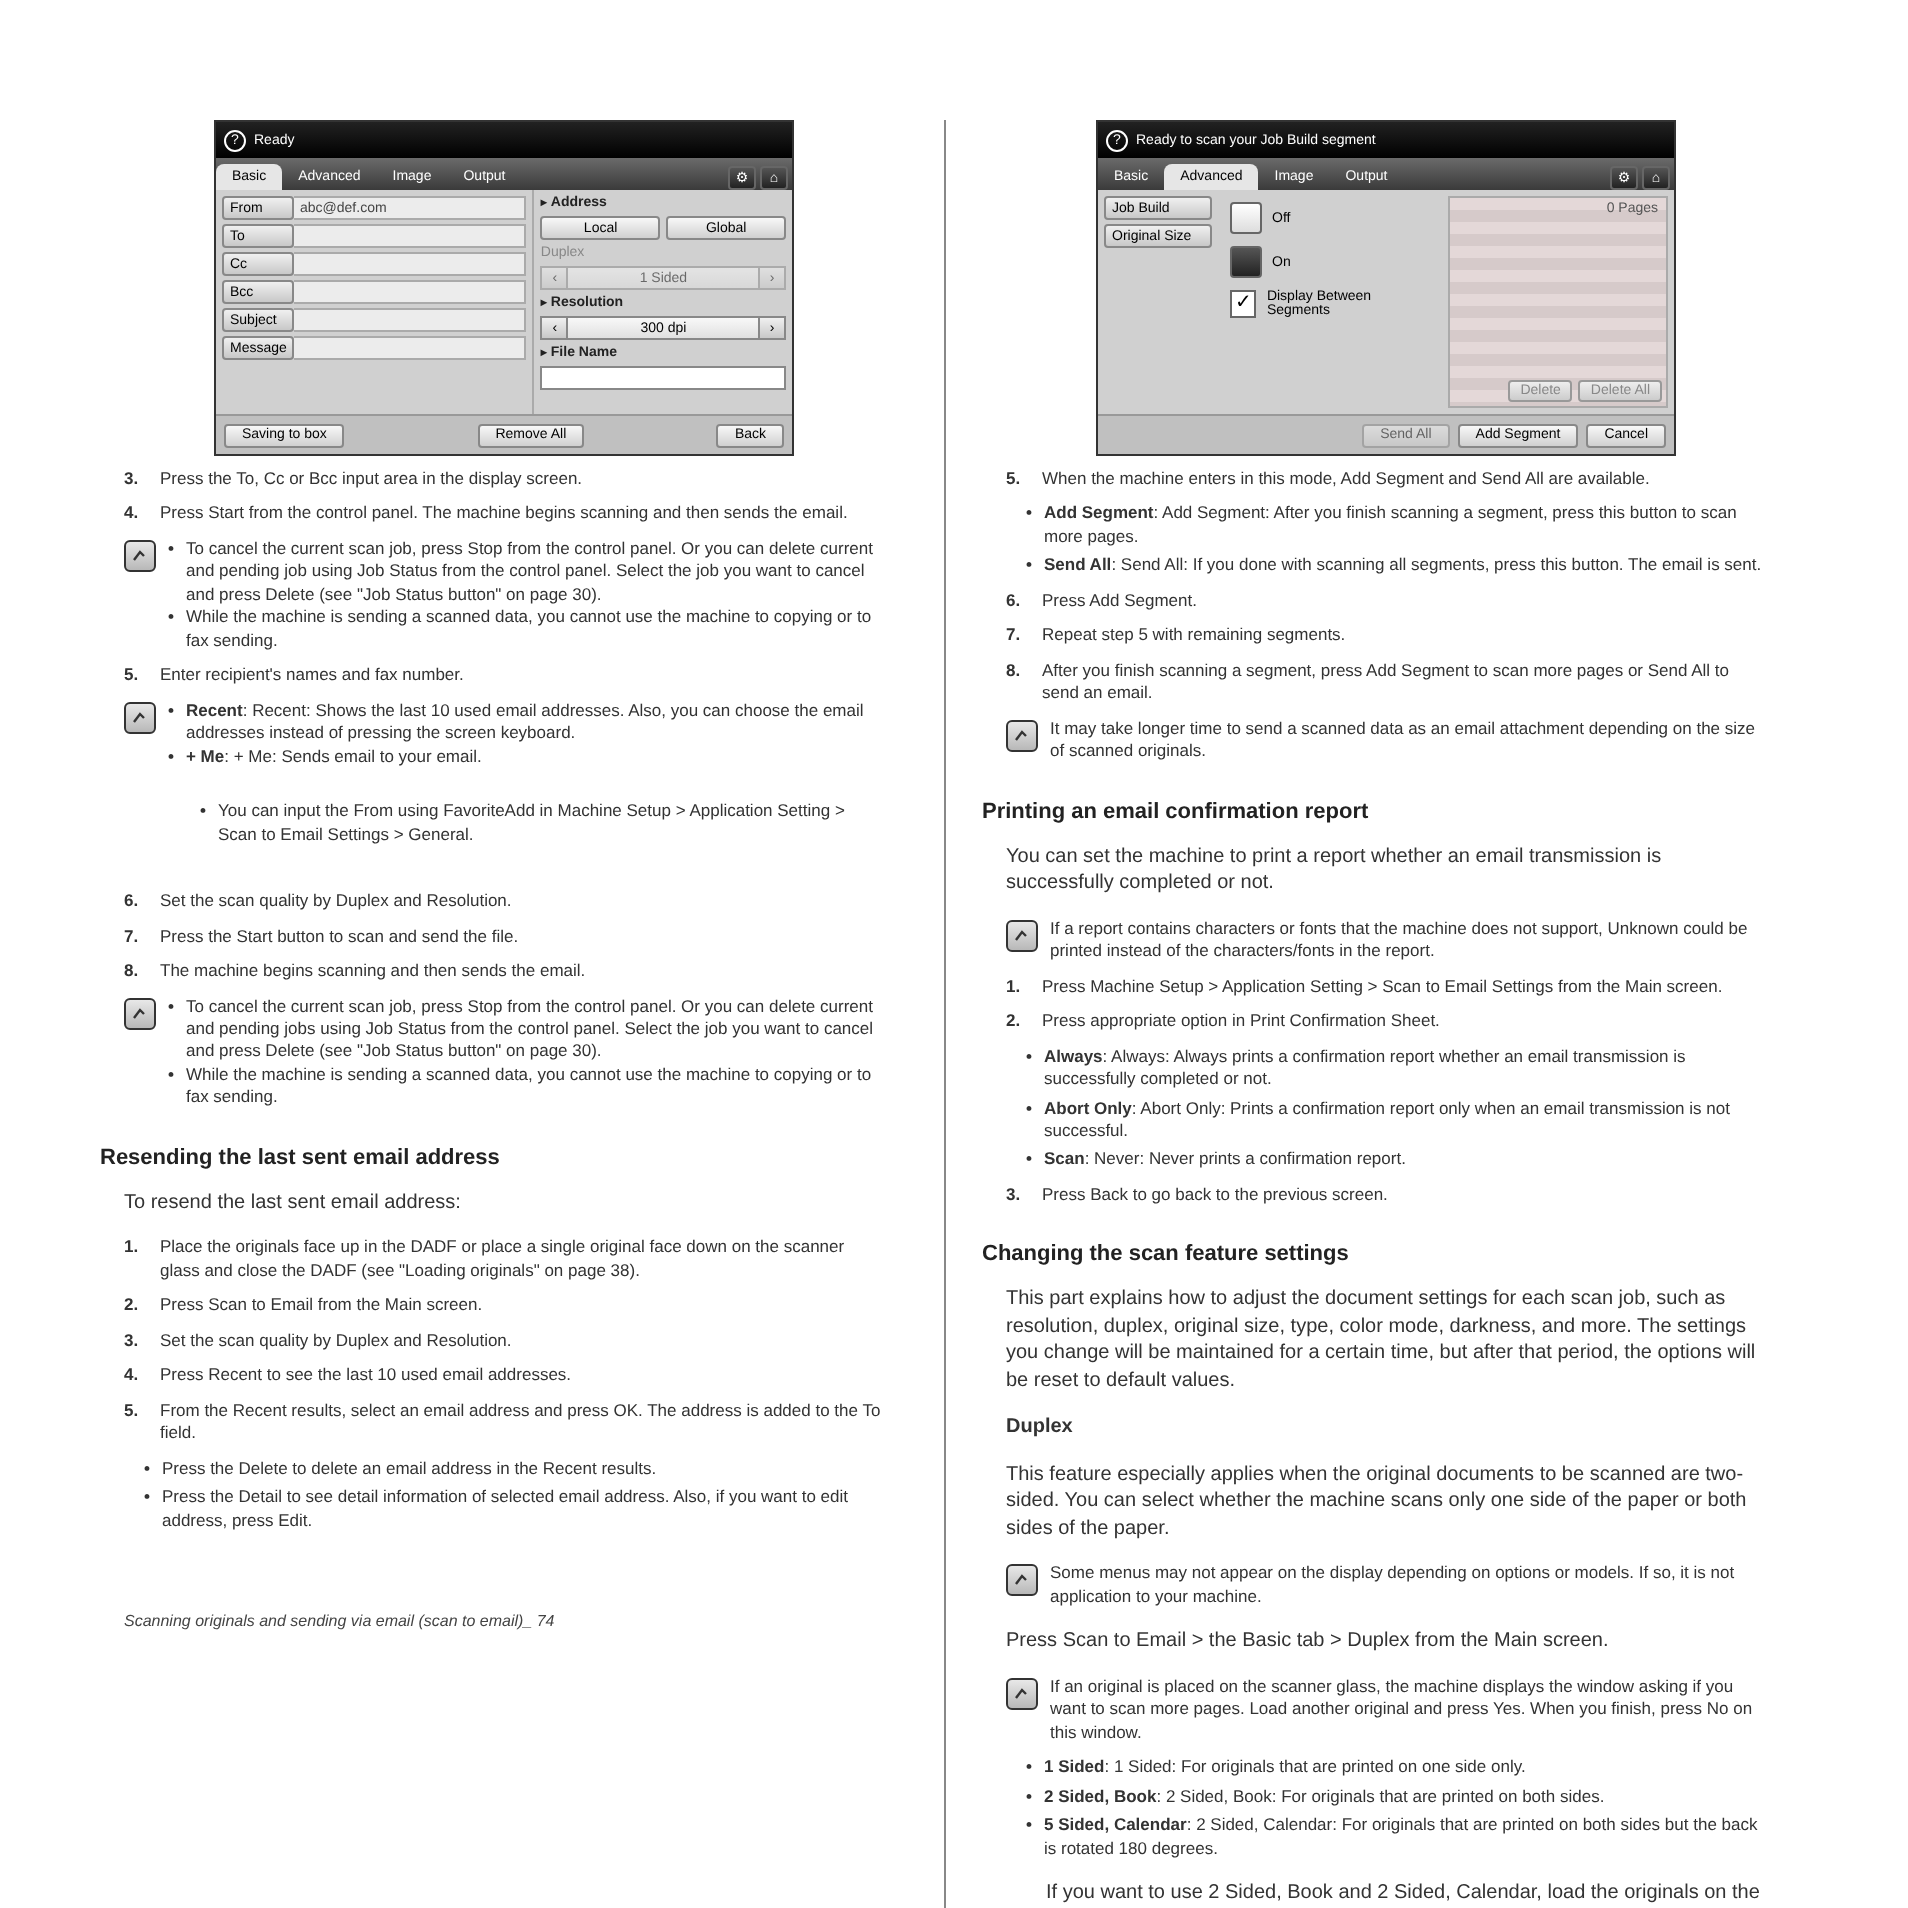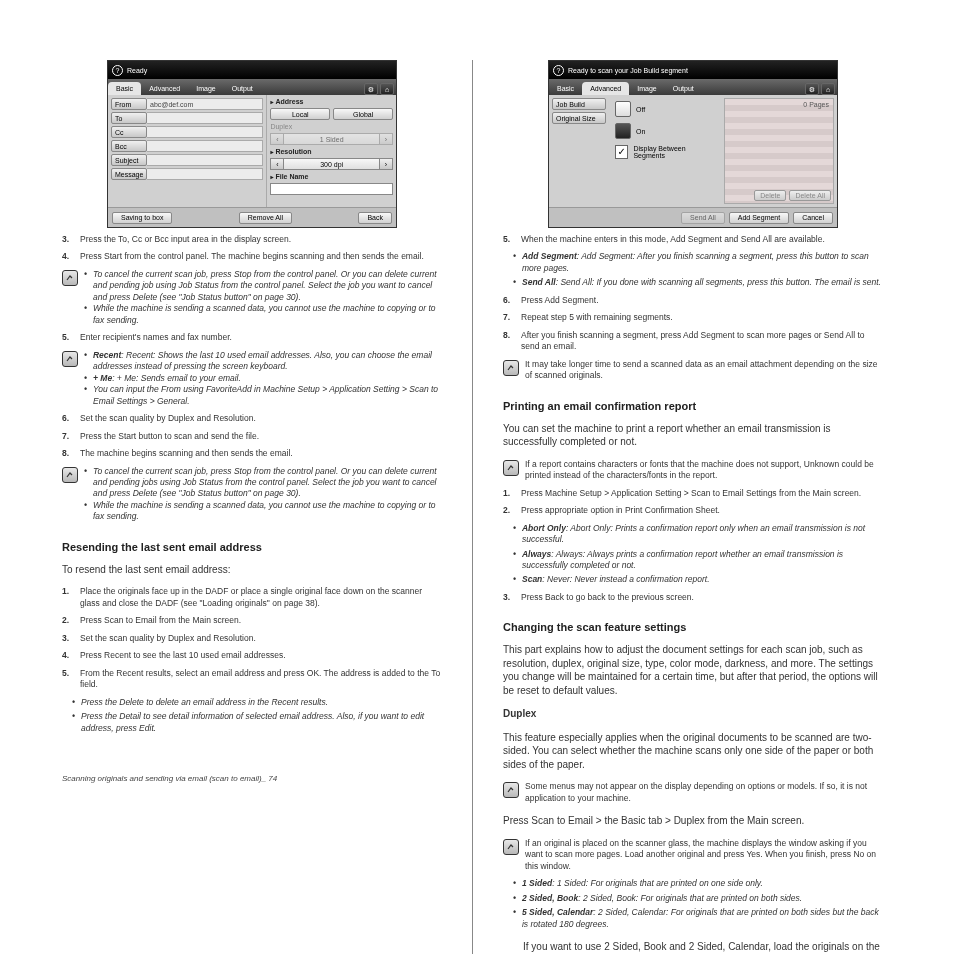--- a/index.html
+++ b/index.html
@@ -194,23 +194,23 @@
   }
   .step .num{font-weight:bold;width:12px;flex-shrink:0;}
   .noteicon {
     width:16px;height:16px;border:1px solid #333;border-radius:3px;
     background:linear-gradient(#e8e8e8,#b8b8b8);
     display:flex;align-items:center;justify-content:center;
     flex-shrink:0;
     margin-top:1px;
   }
   .noteicon svg{width:10px;height:10px;}
-  .bullet{display:flex;gap:6px;font-size:8.5px;color:#333;margin:3px 20px 3px 30px;line-height:1.35;font-style:italic;}
+  .bullet{display:flex;gap:6px;font-size:8.5px;color:#333;margin:3px 20px 3px 30px;line-height:1.35;}
   .bullet::before{content:'•';font-weight:bold;}
-  .heading{font-size:11px;font-weight:bold;color:#222;margin:18px 20px 6px 20px;}
+  .heading{font-size:11px;font-weight:bold;color:#222;margin:18px 20px 6px 8px;}
   .footnote{font-size:8px;color:#444;margin:40px 20px;font-style:italic;}
 </style>
 </head>
 <body>
 
 <div class="page">
 
   <div class="col">
 
     <div class="panel">
@@ -319,21 +319,21 @@
             <path d="M2 7 L5 3 L7 5" stroke="#333" fill="none" stroke-width="1.2"></path>
           </svg>
         </div>
       <div>
         <div class="bullet" style="margin:0">
             <span><b>Recent</b>: <span>Recent: Shows the last 10 used email addresses. Also, you can choose the email addresses instead of pressing the screen keyboard.</span></span>
           </div>
         <div class="bullet" style="margin:0">
             <span><b>+ Me</b>: <span>+ Me: Sends email to your email.</span></span>
           </div>
-        <div class="bullet" style="margin:0">
+        <div class="bullet" style="margin:16px">
             <span>You can input the From using FavoriteAdd in Machine Setup &gt; Application Setting &gt; Scan to Email Settings &gt; General.</span>
           </div>
       </div>
     </div>
     <div class="step">
         <div class="num">6.</div>
         <div>Set the scan quality by Duplex and Resolution.</div>
       </div>
     <div class="step">
         <div class="num">7.</div>
@@ -488,27 +488,27 @@
       </div>
     <div class="step">
         <div class="num">1.</div>
         <div>Press Machine Setup &gt; Application Setting &gt; Scan to Email Settings from the Main screen.</div>
       </div>
     <div class="step">
         <div class="num">2.</div>
         <div>Press appropriate option in Print Confirmation Sheet.</div>
       </div>
     <div class="bullet">
+        <span><b>Always</b>: <span>Always: Always prints a confirmation report whether an email transmission is successfully completed or not.</span></span>
+      </div>
+    <div class="bullet">
         <span><b>Abort Only</b>: <span>Abort Only: Prints a confirmation report only when an email transmission is not successful.</span></span>
       </div>
     <div class="bullet">
-        <span><b>Always</b>: <span>Always: Always prints a confirmation report whether an email transmission is successfully completed or not.</span></span>
-      </div>
-    <div class="bullet">
-        <span><b>Scan</b>: <span>Never: Never instead a confirmation report.</span></span>
+        <span><b>Scan</b>: <span>Never: Never prints a confirmation report.</span></span>
       </div>
     <div class="step">
         <div class="num">3.</div>
         <div>Press Back to go back to the previous screen.</div>
       </div>
 
     <div class="heading">Changing the scan feature settings</div>
     <div class="para">This part explains how to adjust the document settings for each scan job, such as resolution, duplex, original size, type, color mode, darkness, and more. The settings you change will be maintained for a certain time, but after that period, the options will be reset to default values.</div>
     <div class="para"><b>Duplex</b></div>
     <div class="para">This feature especially applies when the original documents to be scanned are two-sided. You can select whether the machine scans only one side of the paper or both sides of the paper.</div>

